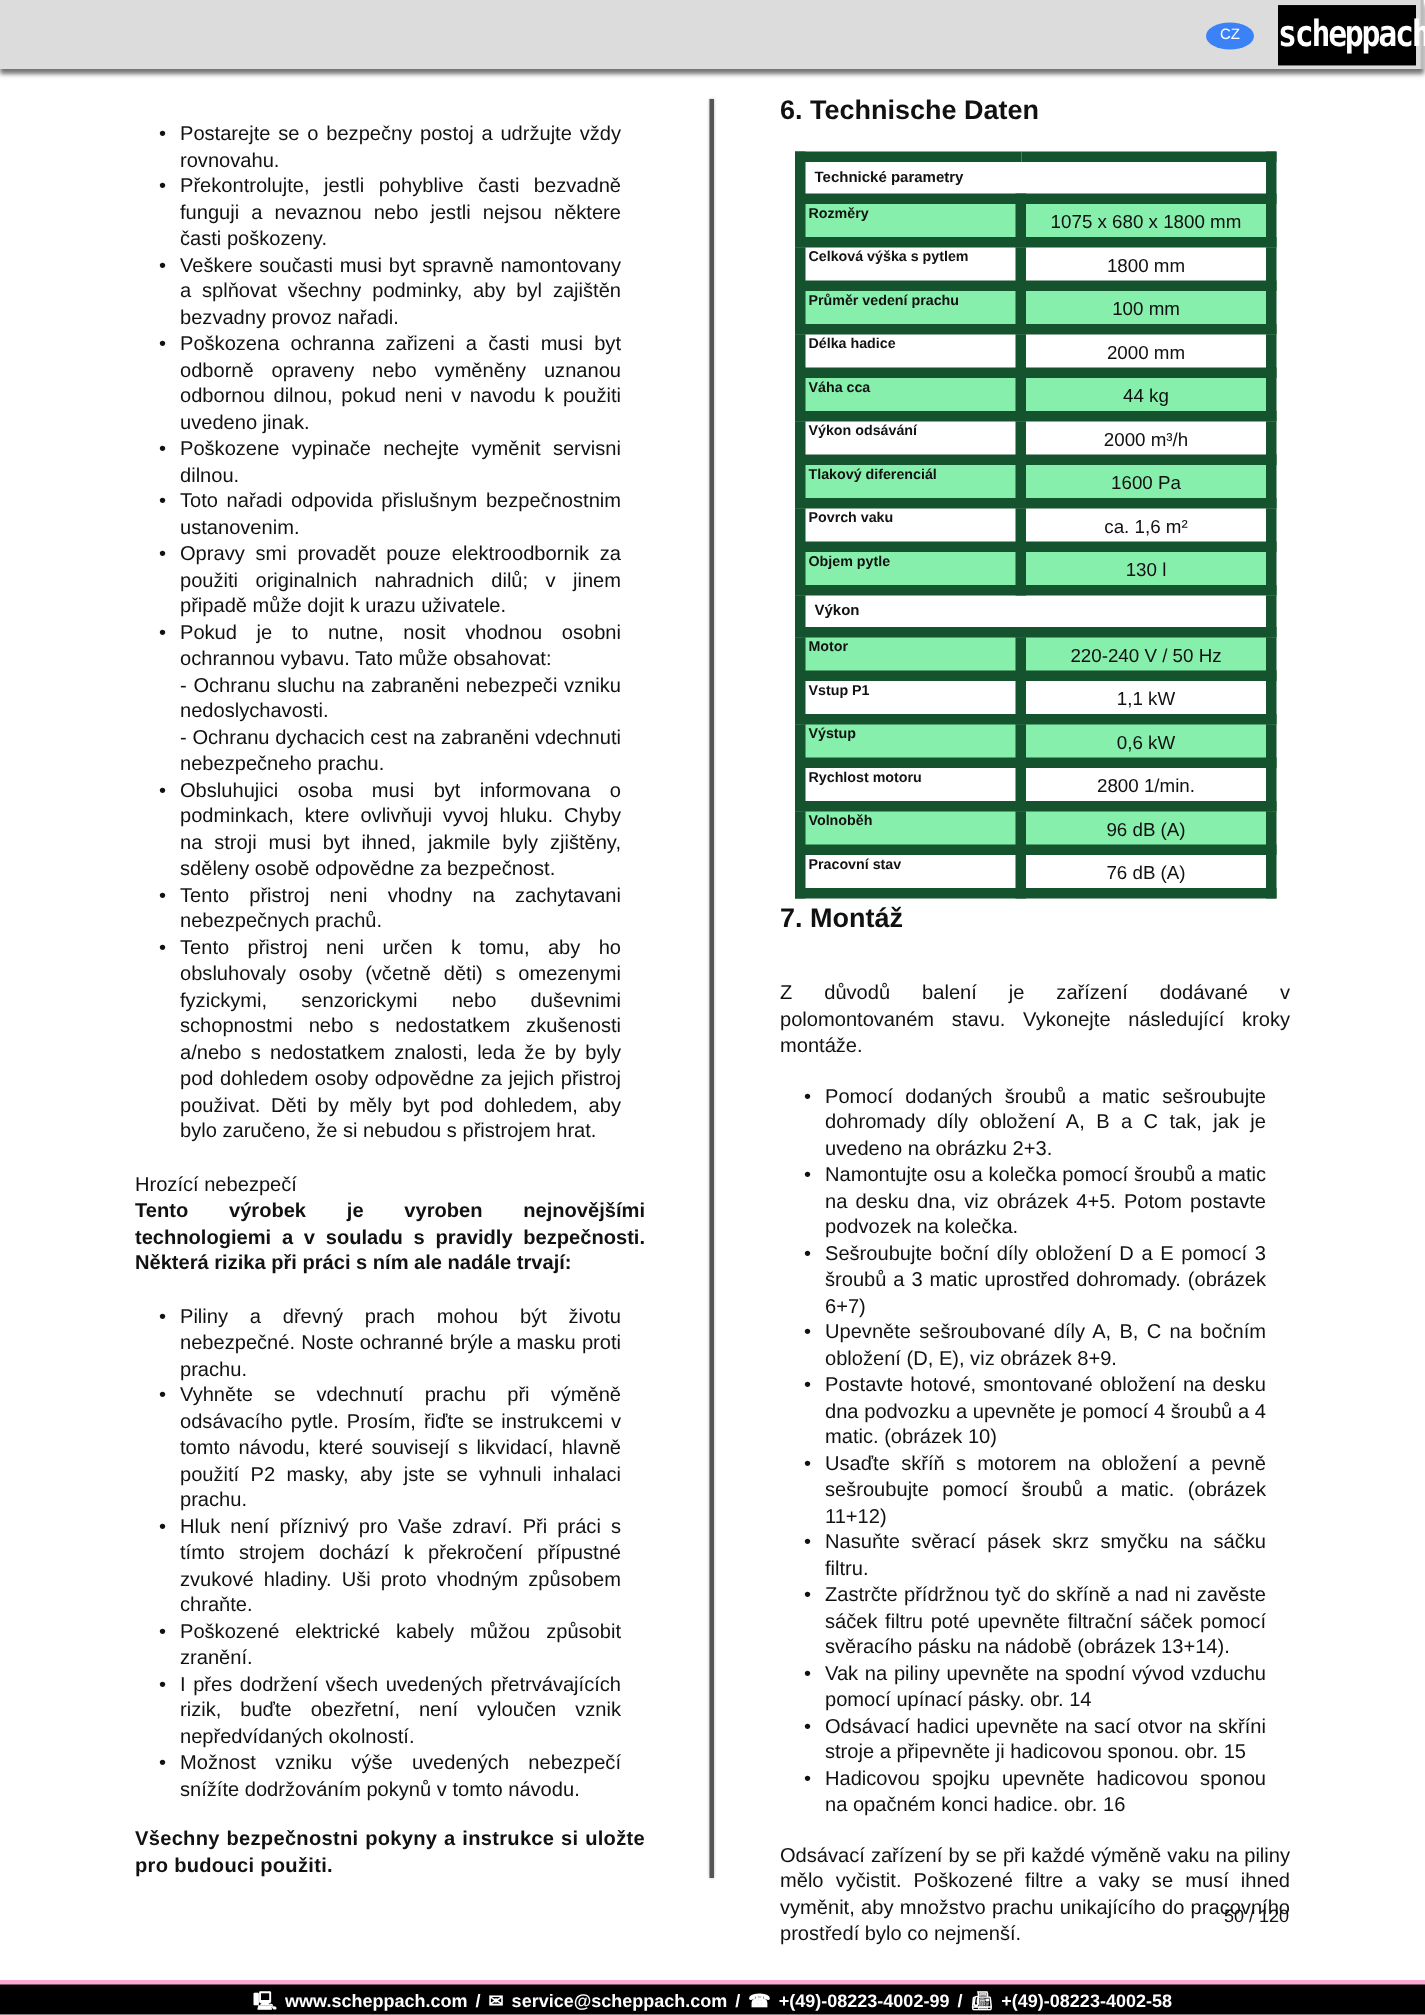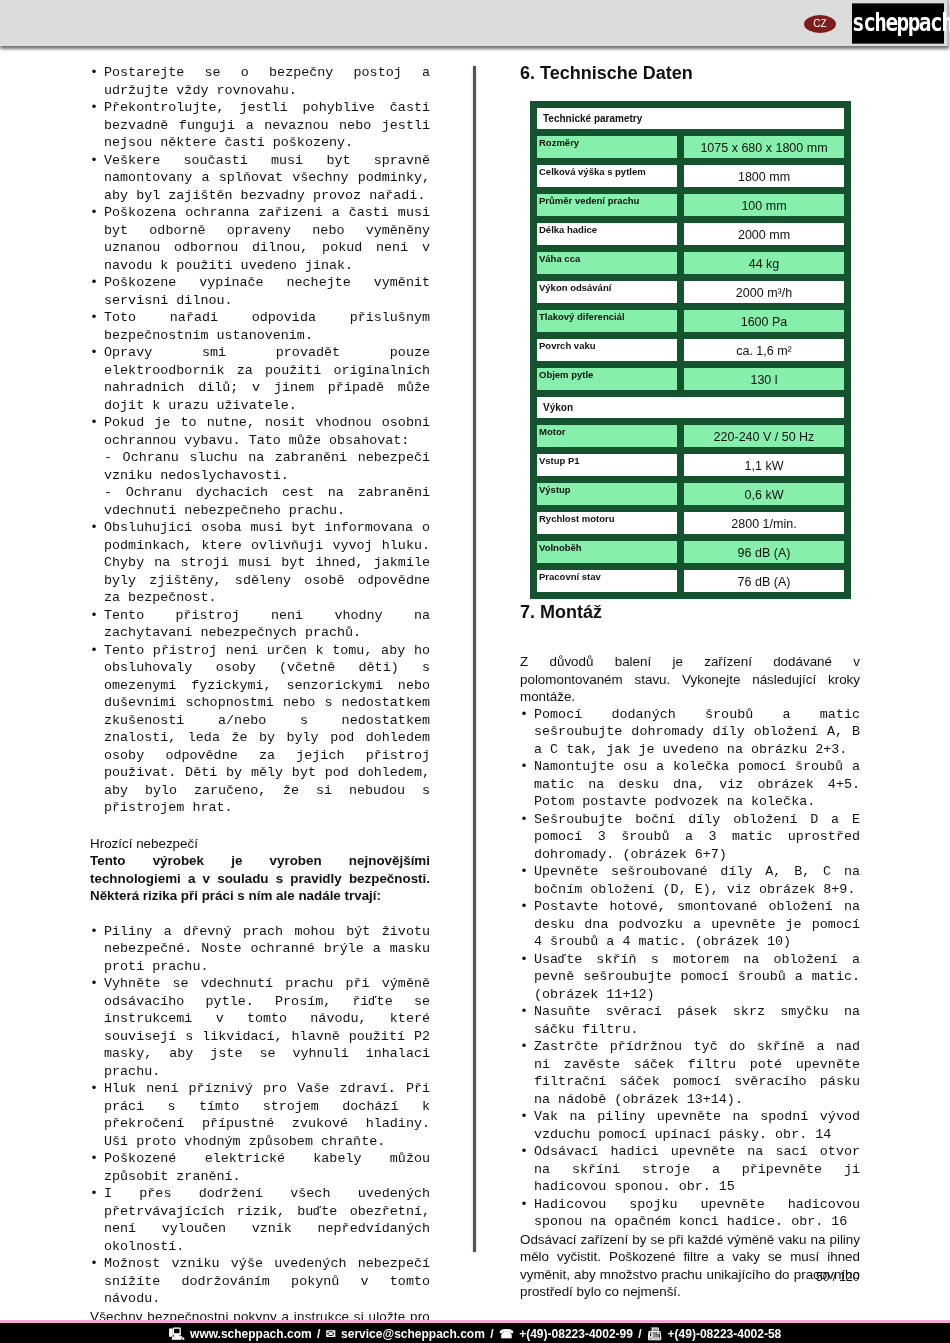--- a/index.html
+++ b/index.html
@@ -9,21 +9,21 @@
     font-family: "Liberation Sans", sans-serif;
   }
   .header {
     position: absolute; left: 0; top: 0; width: 947px; height: 46px;
     background: #dcdcdc;
     box-shadow: 0 3px 3px rgba(0,0,0,0.55);
     border-right: 2px solid #bbb;
   }
   .lang-badge {
     position: absolute; left: 804px; top: 15px; width: 32px; height: 18px;
-    border-radius: 50%; background: #7f1d1d; color: #fff;
+    border-radius: 50%; background: #3b82f6; color: #fff;
     font-size: 10px; line-height: 18px; text-align: center;
   }
   .logo {
     position: absolute; left: 852px; top: 6px; width: 92px; height: 35px;
     background: #000; color: #fff;
     font-family: "DejaVu Sans Mono", monospace; font-weight: bold;
     font-size: 21px; line-height: 35px; text-align: center;
     letter-spacing: -1.5px; transform: scaleY(1.15);
   }
   .col-left {
@@ -31,31 +31,31 @@
     font-size: 13.4px; line-height: 17.5px;
   }
   .col-right {
     position: absolute; left: 520px; top: 60px; width: 340px;
     font-size: 13.4px; line-height: 17.5px;
   }
   .divider {
     position: absolute; left: 473px; top: 66px; width: 3px; height: 1186px;
     background: #555; box-shadow: 0 0 2px rgba(0,0,0,0.3);
   }
-  ul.bullets { list-style: none; margin: 0; padding: 0; font-family: Liberation Mono, monospace; }
+  ul.bullets { list-style: none; margin: 16px; padding: 0; }
   ul.bullets li {
     position: relative; padding-left: 14px; text-align: justify;
   }
   ul.bullets li::before {
     content: "•"; position: absolute; left: 0; top: 0;
   }
   .sub-line { display: block; }
   .warn-title { margin-top: 18px; font-weight: normal; }
   .warn-intro { font-weight: bold; text-align: justify; margin-bottom: 18px; }
-  .final-bold { font-weight: normal; text-align: justify; letter-spacing: 0.2px; }
+  .final-bold { font-weight: bold; text-align: justify; letter-spacing: 0.2px; }
   h2.sec {
     margin: 0; font-size: 18px; font-weight: bold; line-height: 26px;
   }
   table.spec {
     margin-top: 15px; margin-left: 10px; width: 321px;
     border-collapse: collapse; border: 1px solid #666;
     font-size: 12.5px;
   }
   table.spec td { padding: 0; border: 7px solid #14532d; height: 21px; margin-top: 12px; }
   table.spec td.lbl {

